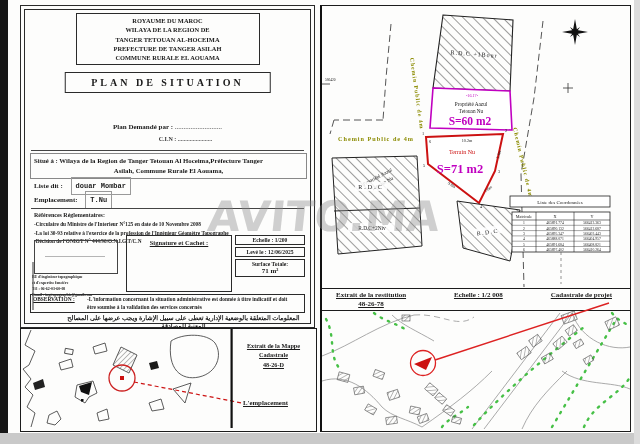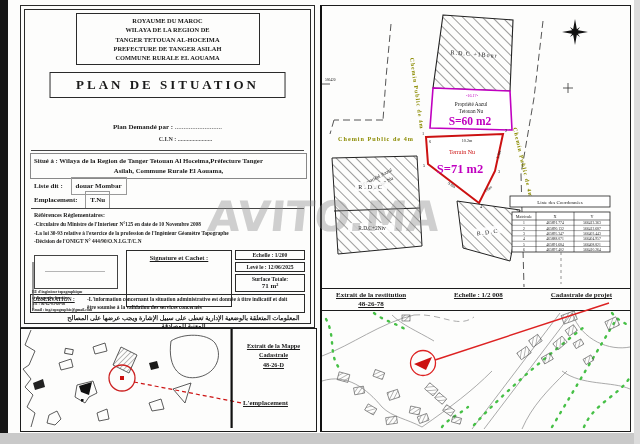--- a/index.html
+++ b/index.html
@@ -11,32 +11,32 @@
   .watermark{position:absolute;left:208px;top:192px;font-family:"DejaVu Sans",sans-serif;
        font-weight:bold;font-size:42px;color:#8d8d8d;opacity:.4;transform:skewX(-6deg);
        z-index:40;letter-spacing:0px;pointer-events:none;}
   
   .form-panel{position:absolute;left:20px;top:5px;width:293px;height:321px;border:1.4px solid #2a2a2a;}
   .form-inner{position:absolute;left:3px;top:3px;right:3px;bottom:3px;border:1px solid #2a2a2a;}
   .form-panel *{font-weight:bold;}
   .hdr-box{position:absolute;top:7px;left:50%;transform:translateX(-50%);width:182px;
        border:1px solid #2a2a2a;text-align:center;font-size:6.4px;line-height:1.45;padding:2px 0;}
   .title-box{position:absolute;top:66px;left:50%;transform:translateX(-50%);
-       border:1.2px solid #2a2a2a;padding:4px 26px;font-size:13px;letter-spacing:3px;white-space:nowrap;}
+       border:1.2px solid #2a2a2a;padding:4px 26px;font-size:10px;letter-spacing:3px;white-space:nowrap;}
   .req-line{position:absolute;top:117px;width:100%;text-align:center;font-size:7px;}
   .cin-line{position:absolute;top:130px;width:100%;text-align:center;font-size:6px;padding-left:36px;box-sizing:border-box;color:#333;}
   .rule{position:absolute;left:10px;right:10px;border-top:1px solid #444;}
   .situe-box{position:absolute;top:147px;left:9px;right:7px;border:1px solid #888;padding:2px 3px;
        font-size:6.8px;line-height:1.45;}
   .situe-l2{text-align:center;}
   .kv{position:absolute;left:13px;font-size:7px;}
-  .kv .val{border:1px solid #999;padding:4px 4px;margin-left:6px;}
+  .kv .val{border:1px solid #999;padding:4px 4px;margin-left:6px;font-family:Liberation Mono, monospace;}
   .refs{position:absolute;top:205px;left:13px;right:8px;font-size:5.3px;line-height:1.55;}
   .refs .rt{font-size:6px;}
-  .bottom-row{position:absolute;top:229px;left:9px;right:9px;height:57px;display:flex;margin-top:15px;}
+  .bottom-row{position:absolute;top:229px;left:9px;right:9px;height:57px;display:flex;}
   .cell-stamp{width:96px;position:relative;}
   .stamp-box{position:absolute;left:4px;top:5px;width:82px;height:32px;border:1px solid #444;}
   .stamp-line{position:absolute;left:10px;top:15px;width:60px;height:1px;background:#b5b5b5;}
   .office{position:absolute;left:2px;top:40px;font-size:3.9px;line-height:1.5;white-space:nowrap;}
   .cell-sign{flex:1;border:1px solid #2a2a2a;text-align:center;font-size:6.5px;padding-top:3px;}
   .cell-sign span{text-decoration:underline;}
   .cell-scale{width:70px;margin-left:3px;display:flex;flex-direction:column;gap:2px;}
   .scale-box{border:1px solid #2a2a2a;font-size:5.6px;text-align:center;padding:1px 0;}
   .surf-val{font-size:7px;}
   .obs-row{position:absolute;top:288px;left:9px;right:9px;border:1px solid #2a2a2a;display:flex;

